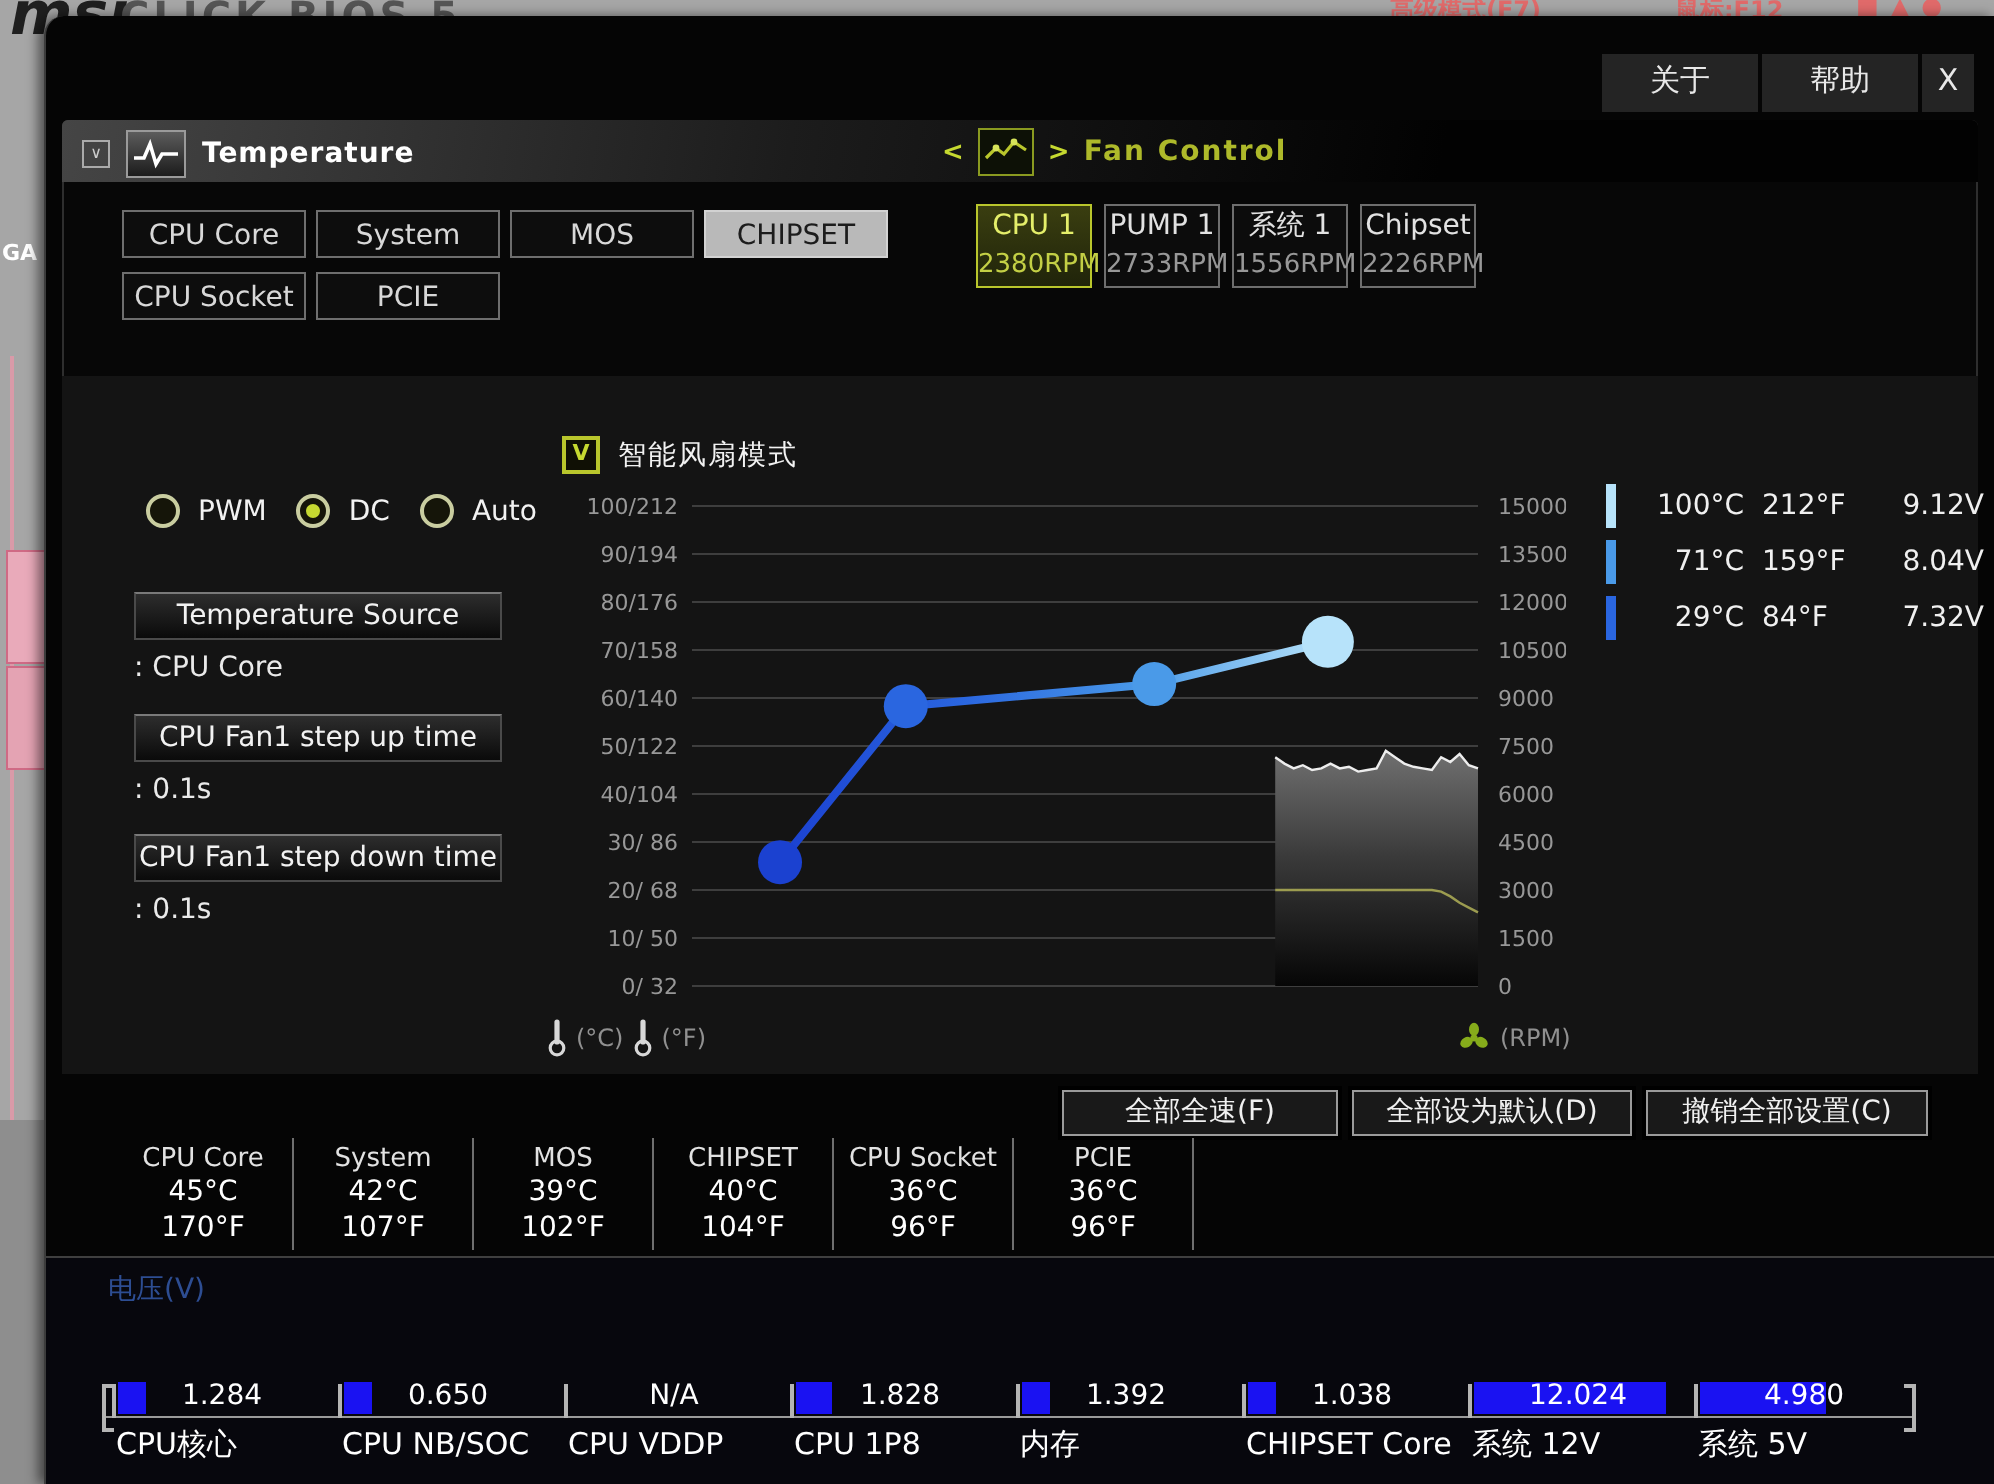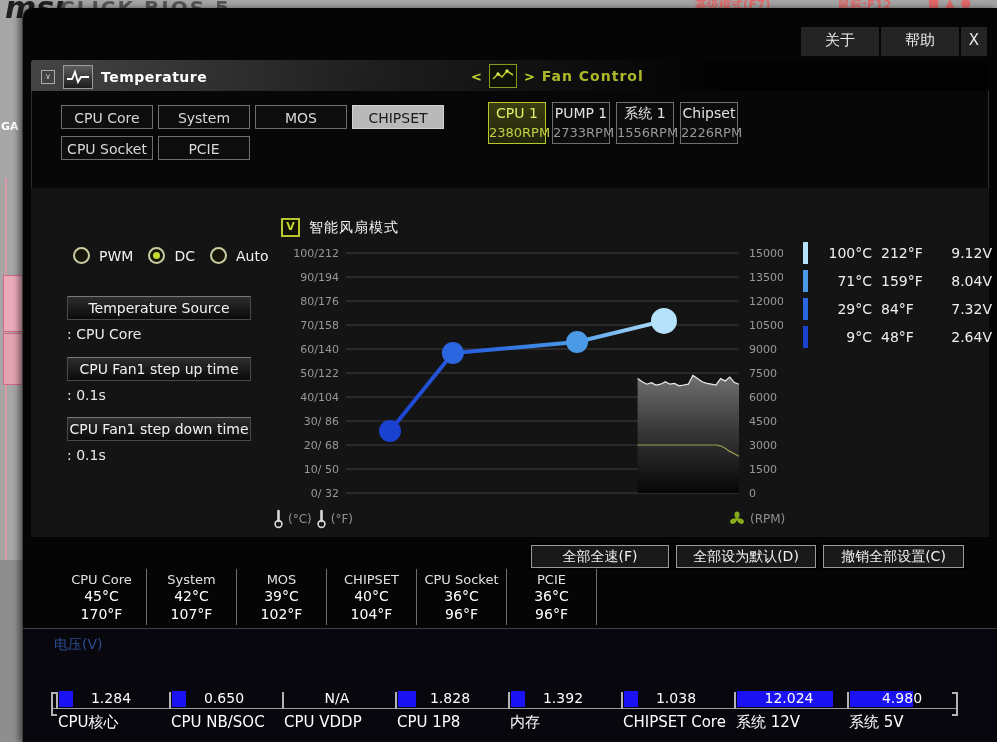--- a/index.html
+++ b/index.html
@@ -296,26 +296,20 @@
           <span class="pt-c">71°C</span>
           <span class="pt-f">159°F</span>
           <span class="pt-v">8.04V</span>
         </div>
         <div class="pt-row">
           <div class="pt-bar" style="background: rgb(42, 102, 224);"></div>
           <span class="pt-c">29°C</span>
           <span class="pt-f">84°F</span>
           <span class="pt-v">7.32V</span>
         </div>
-        <div class="pt-row">
-          <div class="pt-bar" style="background: rgb(27, 65, 208);"></div>
-          <span class="pt-c">9°C</span>
-          <span class="pt-f">48°F</span>
-          <span class="pt-v">2.64V</span>
-        </div>
       </div>
 
     <div id="act-btns">
         <div class="act-btn" style="left: 508px; width: 138px;">全部全速(F)</div>
         <div class="act-btn" style="left: 653px; width: 140px;">全部设为默认(D)</div>
         <div class="act-btn" style="left: 800px; width: 141px;">撤销全部设置(C)</div>
       </div>
 
     <div class="readouts" id="readouts">
         <div class="ro-col">

